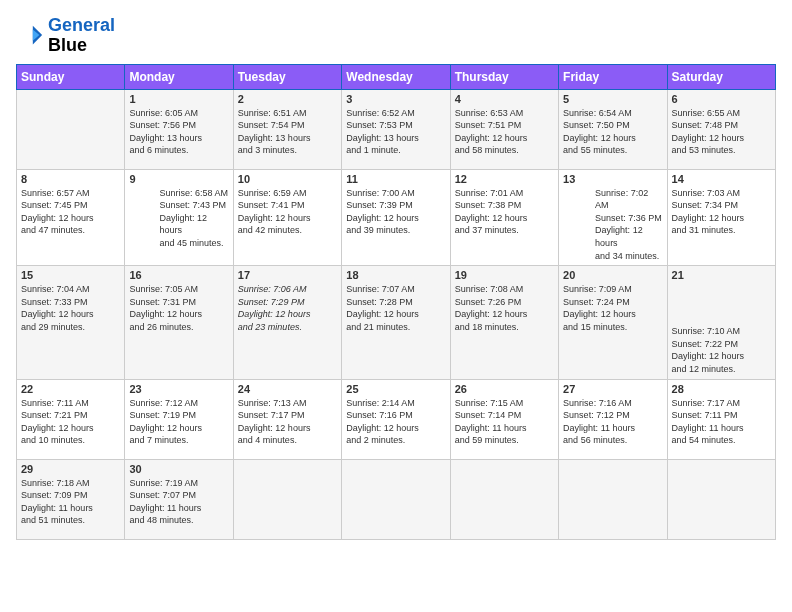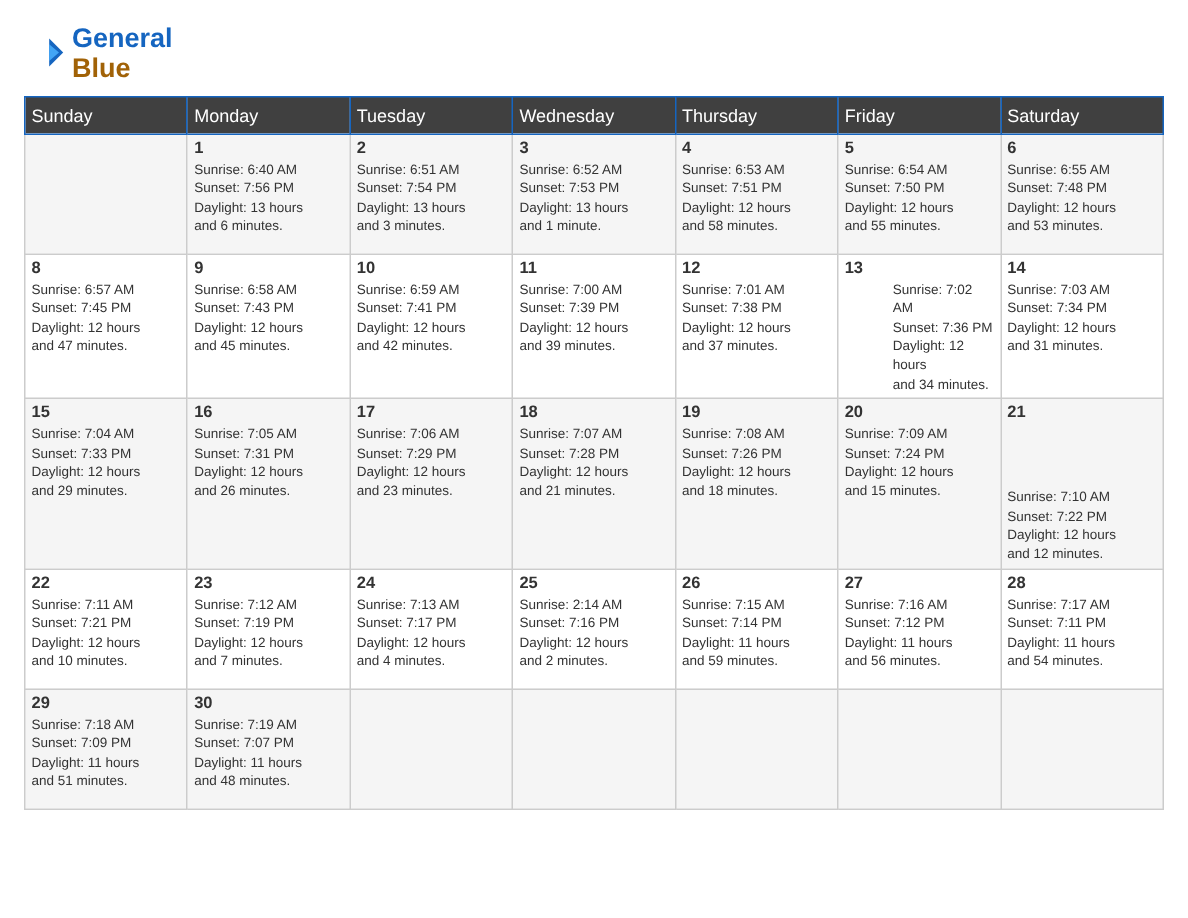--- a/index.html
+++ b/index.html
@@ -53,24 +53,24 @@
       font-size: 14px;
       color: #555;
       font-weight: normal;
     }
     table {
       width: 100%;
       border-collapse: collapse;
       flex: 1;
     }
     thead th {
-      background-color: #404040;
+      background-color: #8b5cf6;
       color: #fff;
       font-size: 12px;
-      font-weight: normal;
+      font-weight: bold;
       padding: 5px 4px;
       text-align: left;
       border: 1px solid #1565c0;
     }
     tbody td {
       border: 1px solid #ccc;
       vertical-align: top;
       padding: 3px 4px;
       font-size: 9.5px;
       color: #333;
@@ -103,21 +103,21 @@
 
 <div class="page">
   <div class="header">
     <div class="logo">
       <svg class="logo-icon" viewBox="0 0 30 30">
         <polygon points="18,4 28,14 18,24" fill="#1565c0"></polygon>
         <polygon points="18,8 25,14 18,20" fill="#42a5f5"></polygon>
       </svg>
       <div class="logo-text">
         <div><span>General</span></div>
-        <div><span style="color:#a16207">Blue</span></div>
+        <div><span style="color:#000000">Blue</span></div>
       </div>
     </div>
     <div class="title-block">
       <h1></h1>
       <h2></h2>
     </div>
   </div>
 
   <table>
     <thead>
@@ -129,21 +129,21 @@
           <th>Thursday</th>
           <th>Friday</th>
           <th>Saturday</th>
         </tr>
     </thead>
     <tbody id="calendar-body">
         <tr>
           <td class="empty-cell"></td>
           <td>
             <span class="day-num">1</span>
-            <div class="day-info" style="white-space: pre-line;">Sunrise: 6:40 AM
+            <div class="day-info" style="white-space: pre-line;">Sunrise: 6:05 AM
 Sunset: 7:56 PM
 Daylight: 13 hours
 and 6 minutes.</div>
           </td>
           <td>
             <span class="day-num">2</span>
             <div class="day-info" style="white-space: pre-line;">Sunrise: 6:51 AM
 Sunset: 7:54 PM
 Daylight: 13 hours
 and 3 minutes.</div>
@@ -180,21 +180,21 @@
         <tr>
           <td>
             <span class="day-num">8</span>
             <div class="day-info" style="white-space: pre-line;">Sunrise: 6:57 AM
 Sunset: 7:45 PM
 Daylight: 12 hours
 and 47 minutes.</div>
           </td>
           <td>
             <span class="day-num">9</span>
-            <div class="day-info" style="white-space: pre-line;">Sunrise: 6:58 AM
+            <div class="day-info" style="white-space: pre-line; margin-left: 30px;">Sunrise: 6:58 AM
 Sunset: 7:43 PM
 Daylight: 12 hours
 and 45 minutes.</div>
           </td>
           <td>
             <span class="day-num">10</span>
             <div class="day-info" style="white-space: pre-line;">Sunrise: 6:59 AM
 Sunset: 7:41 PM
 Daylight: 12 hours
 and 42 minutes.</div>
@@ -238,21 +238,21 @@
           </td>
           <td>
             <span class="day-num">16</span>
             <div class="day-info" style="white-space: pre-line;">Sunrise: 7:05 AM
 Sunset: 7:31 PM
 Daylight: 12 hours
 and 26 minutes.</div>
           </td>
           <td>
             <span class="day-num">17</span>
-            <div class="day-info" style="white-space: pre-line;">Sunrise: 7:06 AM
+            <div class="day-info" style="white-space: pre-line; font-style: italic;">Sunrise: 7:06 AM
 Sunset: 7:29 PM
 Daylight: 12 hours
 and 23 minutes.</div>
           </td>
           <td>
             <span class="day-num">18</span>
             <div class="day-info" style="white-space: pre-line;">Sunrise: 7:07 AM
 Sunset: 7:28 PM
 Daylight: 12 hours
 and 21 minutes.</div>

